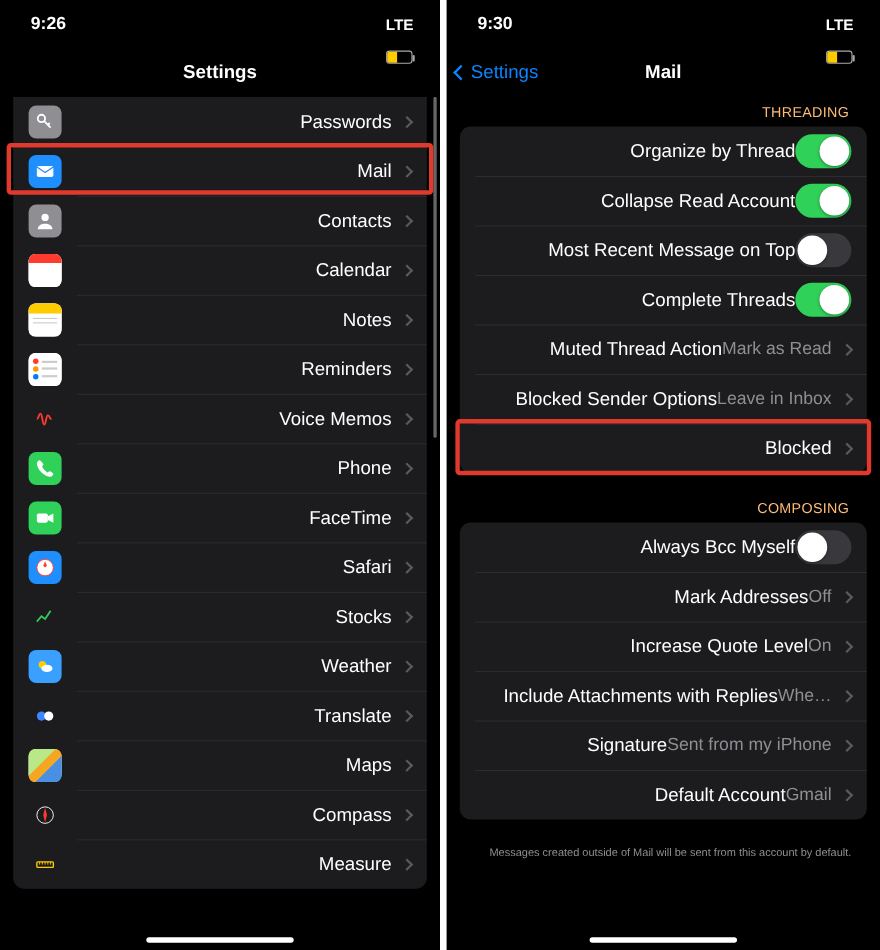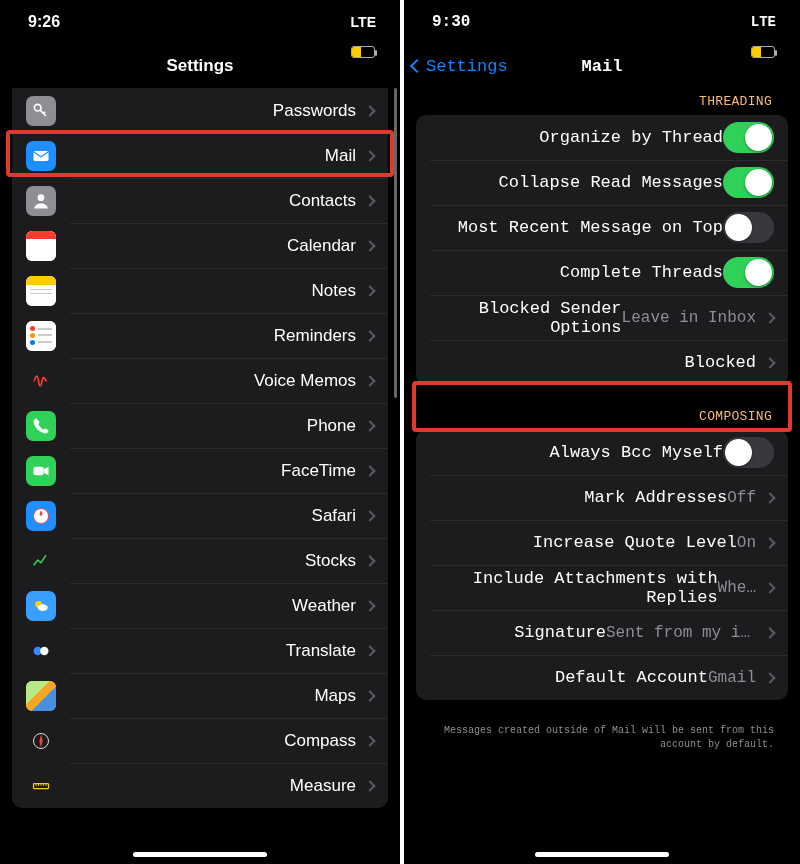--- a/index.html
+++ b/index.html
@@ -11,21 +11,21 @@
     display: flex;
   }
   .phone {
     width: 400px;
     height: 864px;
     background: #000;
     color: #fff;
     position: relative;
     overflow: hidden;
   }
-  .phone + .phone { border-left: 4px solid #ffffff; font-family: Liberation Mono, monospace; }
+  .phone + .phone { border-left: 6px solid #ffffff; }
 
   
   .statusbar {
     height: 44px;
     display: flex;
     align-items: center;
     justify-content: space-between;
     padding: 0 24px 0 28px;
     font-size: 16px;
     font-weight: 600;
@@ -347,38 +347,43 @@
   <div class="scroll">
     <div class="section-header">THREADING</div>
     <div class="group" id="threading-list" style="position:relative">
         <div class="row">
           <span class="label">Organize by Thread</span>
           <span class="toggle on">
             <span class="knob"></span>
           </span>
         </div>
         <div class="row">
-          <span class="label">Collapse Read Messages</span>
+          <span class="label">Collapse Read Account</span>
           <span class="toggle on">
             <span class="knob"></span>
           </span>
         </div>
         <div class="row">
           <span class="label">Most Recent Message on Top</span>
           <span class="toggle off">
             <span class="knob"></span>
           </span>
         </div>
         <div class="row">
           <span class="label">Complete Threads</span>
           <span class="toggle on">
             <span class="knob"></span>
           </span>
         </div>
         <div class="row">
+          <span class="label">Muted Thread Action</span>
+          <span class="value">Mark as Read</span>
+          <span class="chev"></span>
+        </div>
+        <div class="row">
           <span class="label">Blocked Sender Options</span>
           <span class="value">Leave in Inbox</span>
           <span class="chev"></span>
         </div>
         <div class="row" id="blocked-row">
           <span class="label">Blocked</span>
           <span class="chev"></span>
         </div>
       </div>
 

